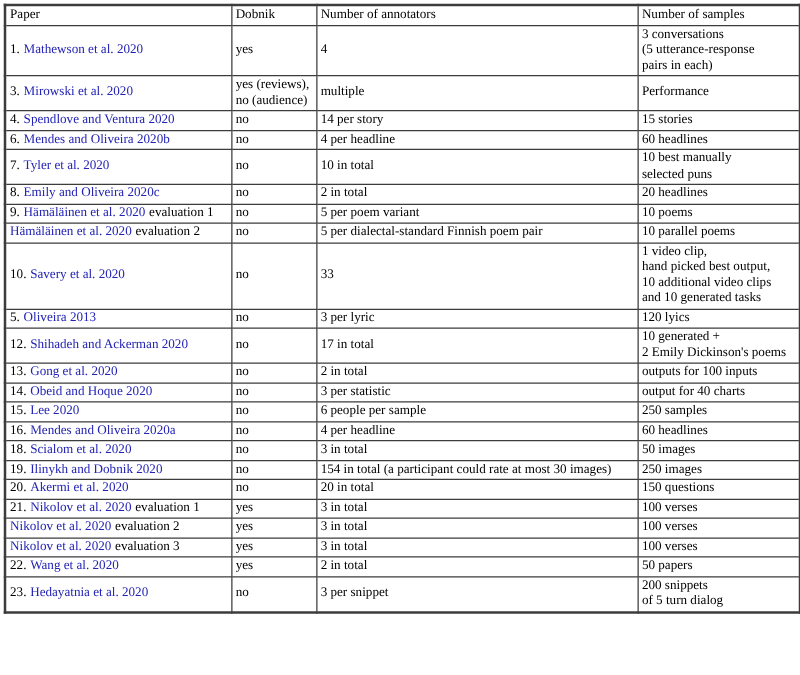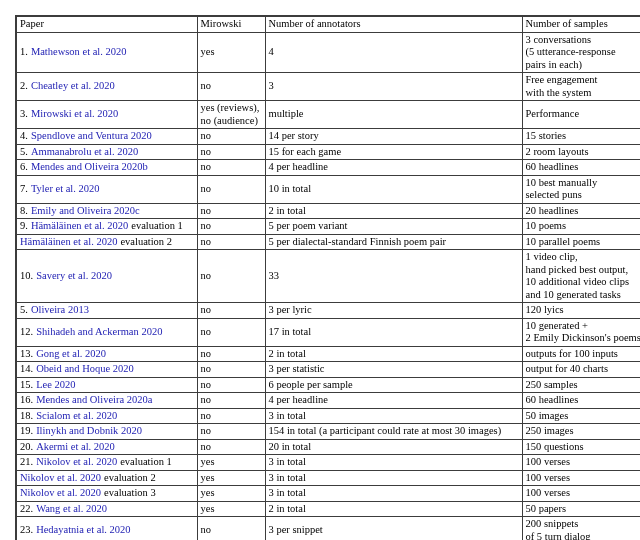--- a/index.html
+++ b/index.html
@@ -6,21 +6,21 @@
     margin: 0;
     padding: 0;
     background: #ffffff;
   }
   .page {
     width: 640px;
     height: 540px;
     overflow: hidden;
     background: #ffffff;
     box-sizing: border-box;
-    padding: 15px;
+    padding: 3px;
     font-family: "Liberation Serif", serif;
   }
   table.annot {
     border-collapse: collapse;
     table-layout: fixed;
     width: 636px;
     border: 2px solid #3c3c3c;
   }
   col.c-paper      { width: 181px; }
   col.c-experts    { width: 68px;  }
@@ -55,61 +55,48 @@
   <table class="annot">
     <colgroup>
       <col class="c-paper">
       <col class="c-experts">
       <col class="c-annotators">
       <col class="c-samples">
     </colgroup>
     <thead>
       <tr>
         <th>Paper</th>
-        <th>Mirowski</th>
+        <th>Dobnik</th>
         <th>Number of annotators</th>
         <th>Number of samples</th>
       </tr>
     </thead>
     <tbody>
         <tr>
     <td class="paper"><span class="num">1.</span><a class="cite-link">Mathewson et al. 2020</a></td>
     <td class="ml">yes</td>
     <td class="ml">4</td>
     <td class="ml">3 conversations
 (5 utterance-response
 pairs in each)</td>
   </tr>
         <tr>
-    <td class="paper"><span class="num">2.</span><a class="cite-link">Cheatley et al. 2020</a></td>
-    <td class="ml">no</td>
-    <td class="ml">3</td>
-    <td class="ml">Free engagement
-with the system</td>
-  </tr>
-        <tr>
     <td class="paper"><span class="num">3.</span><a class="cite-link">Mirowski et al. 2020</a></td>
     <td class="ml">yes (reviews),
 no (audience)</td>
     <td class="ml">multiple</td>
     <td class="ml">Performance</td>
   </tr>
         <tr>
     <td class="paper"><span class="num">4.</span><a class="cite-link">Spendlove and Ventura 2020</a></td>
     <td class="ml">no</td>
     <td class="ml">14 per story</td>
     <td class="ml">15 stories</td>
   </tr>
         <tr>
-    <td class="paper"><span class="num">5.</span><a class="cite-link">Ammanabrolu et al. 2020</a></td>
-    <td class="ml">no</td>
-    <td class="ml">15 for each game</td>
-    <td class="ml">2 room layouts</td>
-  </tr>
-        <tr>
     <td class="paper"><span class="num">6.</span><a class="cite-link">Mendes and Oliveira 2020b</a></td>
     <td class="ml">no</td>
     <td class="ml">4 per headline</td>
     <td class="ml">60 headlines</td>
   </tr>
         <tr>
     <td class="paper"><span class="num">7.</span><a class="cite-link">Tyler et al. 2020</a></td>
     <td class="ml">no</td>
     <td class="ml">10 in total</td>
     <td class="ml">10 best manually

